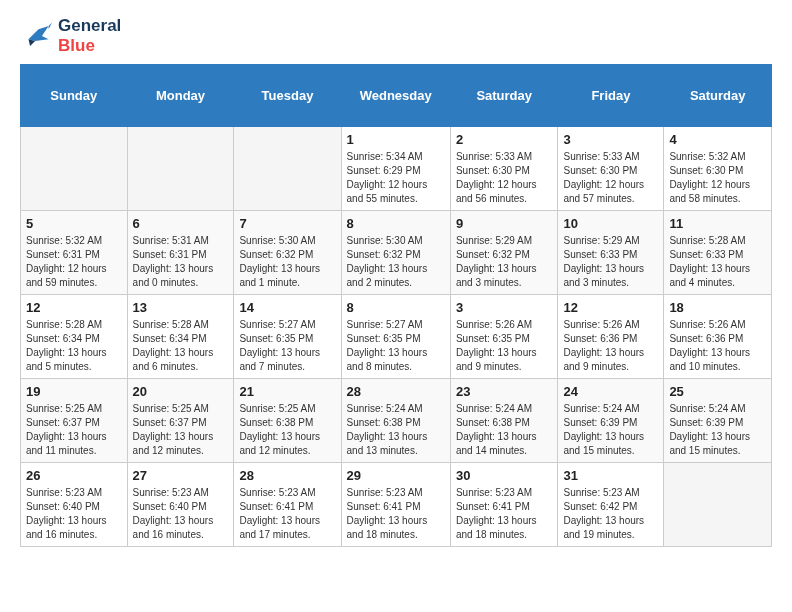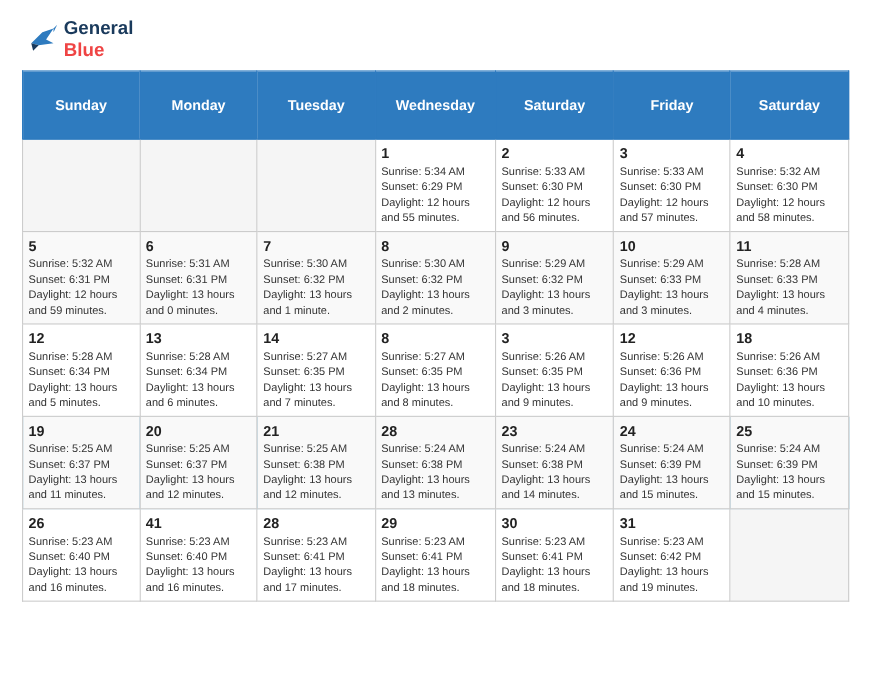--- a/index.html
+++ b/index.html
@@ -308,21 +308,21 @@
         </tr>
         <tr>
           <td>
             <span class="day-num">26</span>
             <div class="day-info" style="white-space: pre-line;">Sunrise: 5:23 AM
 Sunset: 6:40 PM
 Daylight: 13 hours
 and 16 minutes.</div>
           </td>
           <td>
-            <span class="day-num">41</span>
+            <span class="day-num">27</span>
             <div class="day-info" style="white-space: pre-line;">Sunrise: 5:23 AM
 Sunset: 6:40 PM
 Daylight: 13 hours
 and 16 minutes.</div>
           </td>
           <td>
             <span class="day-num">28</span>
             <div class="day-info" style="white-space: pre-line;">Sunrise: 5:23 AM
 Sunset: 6:41 PM
 Daylight: 13 hours

